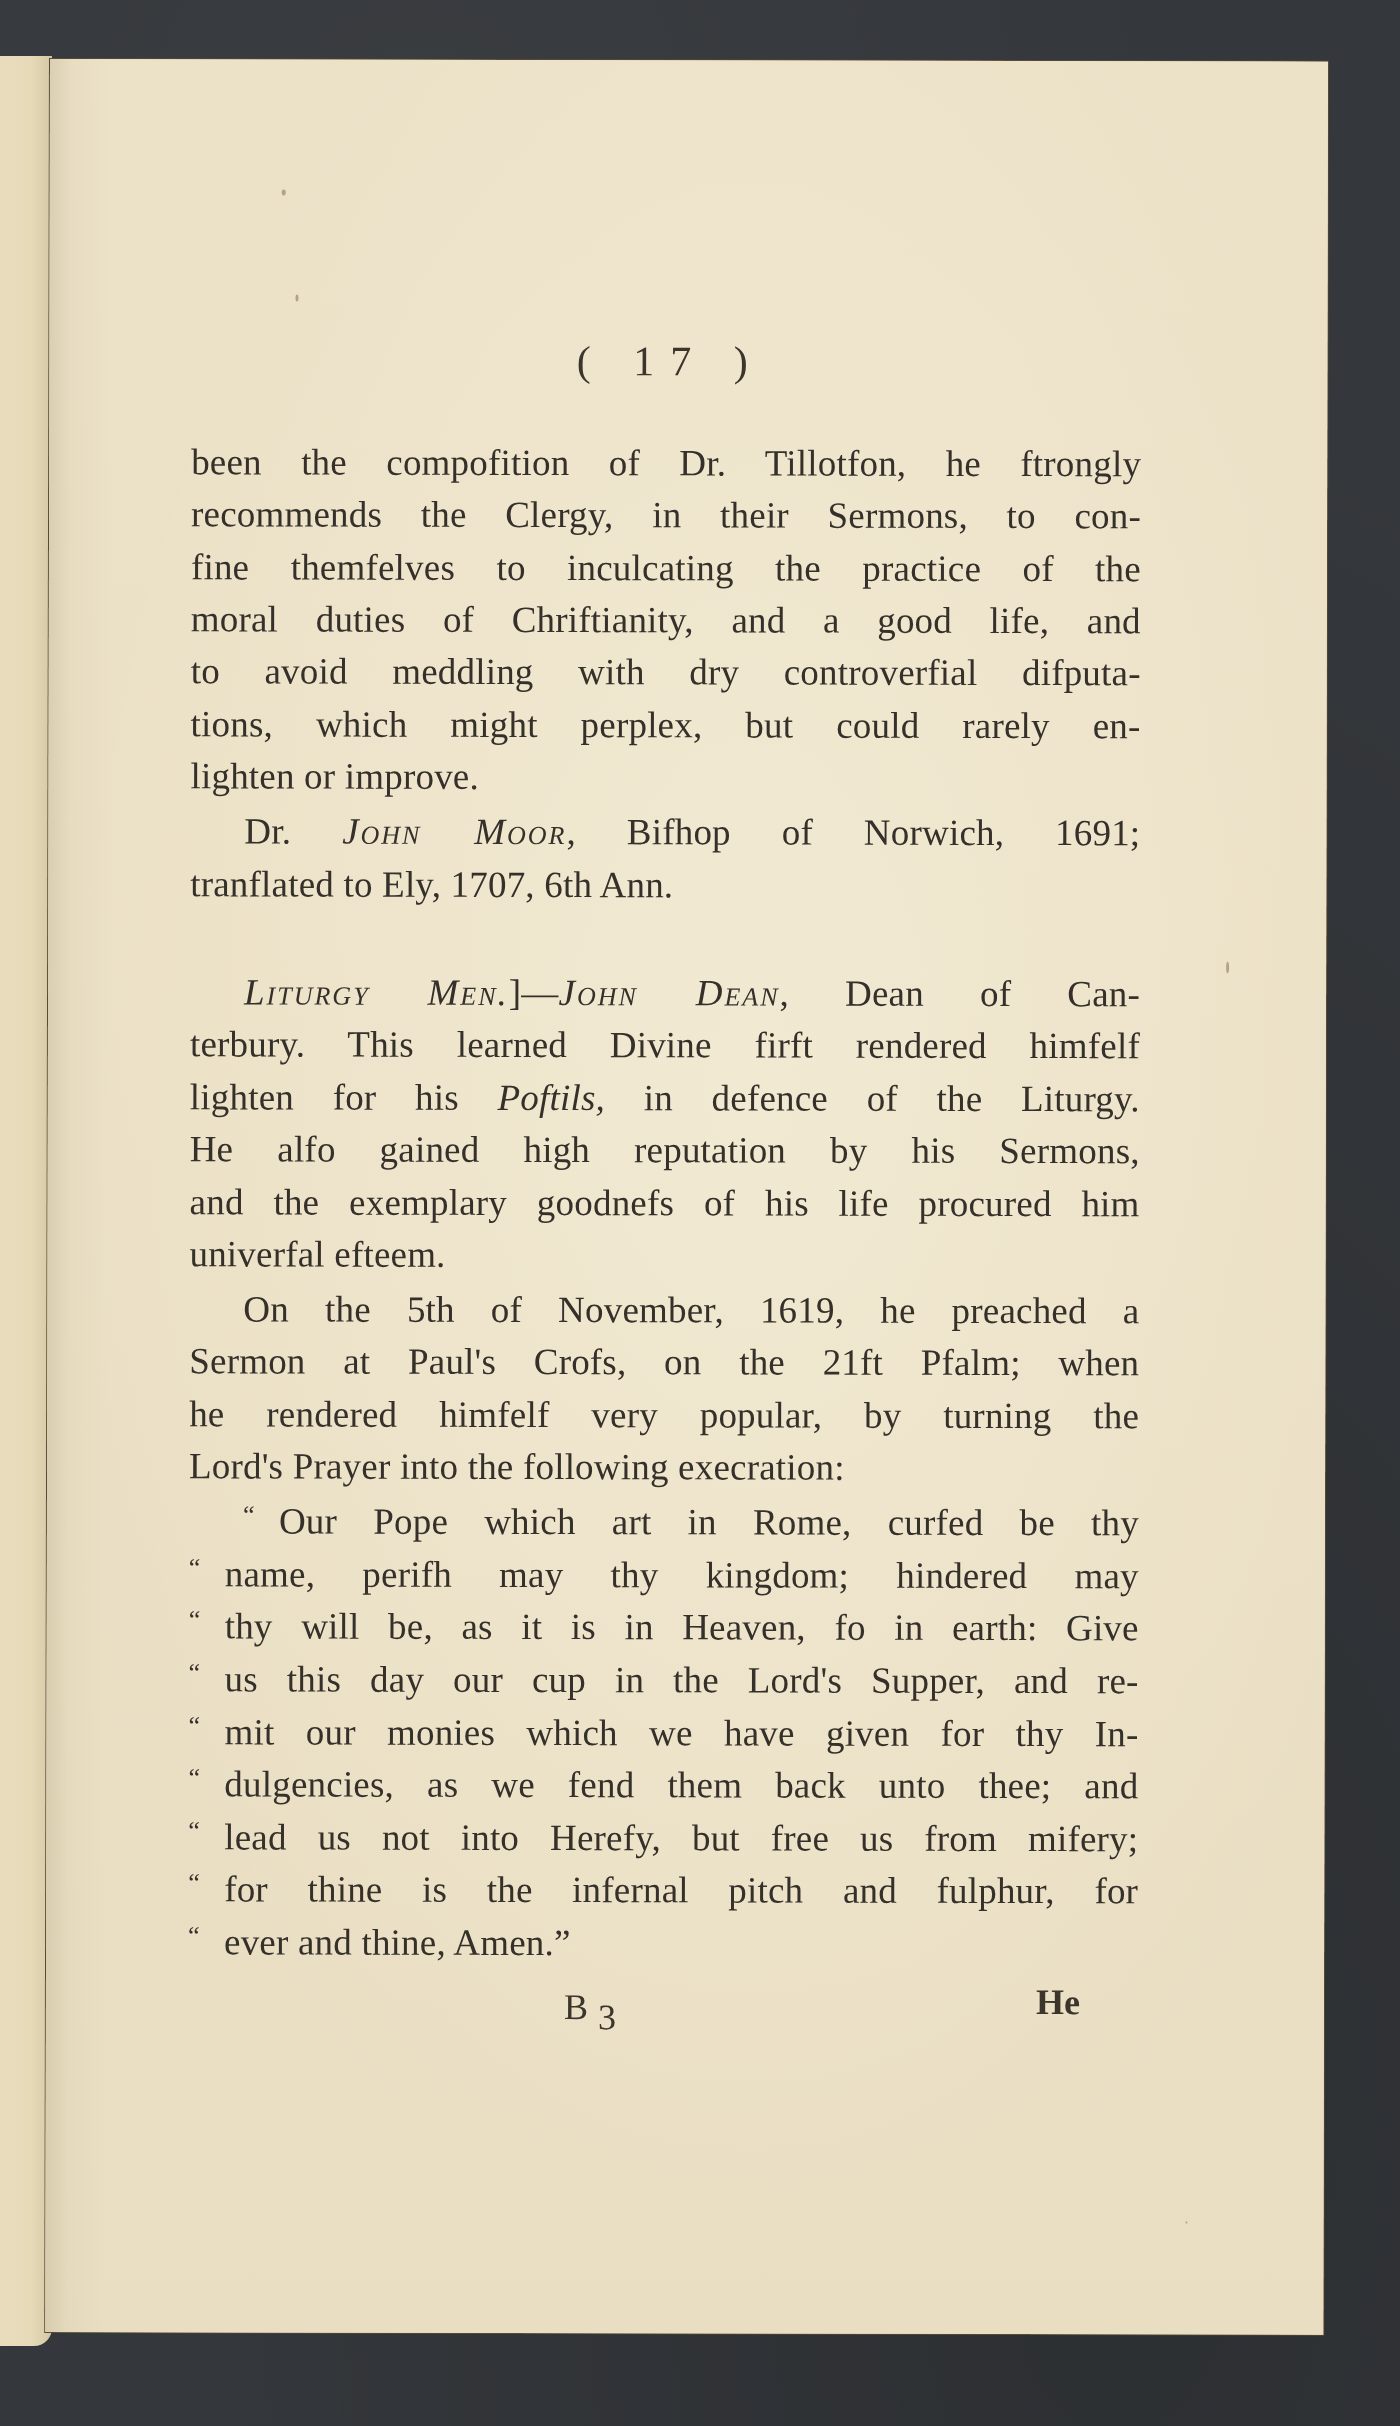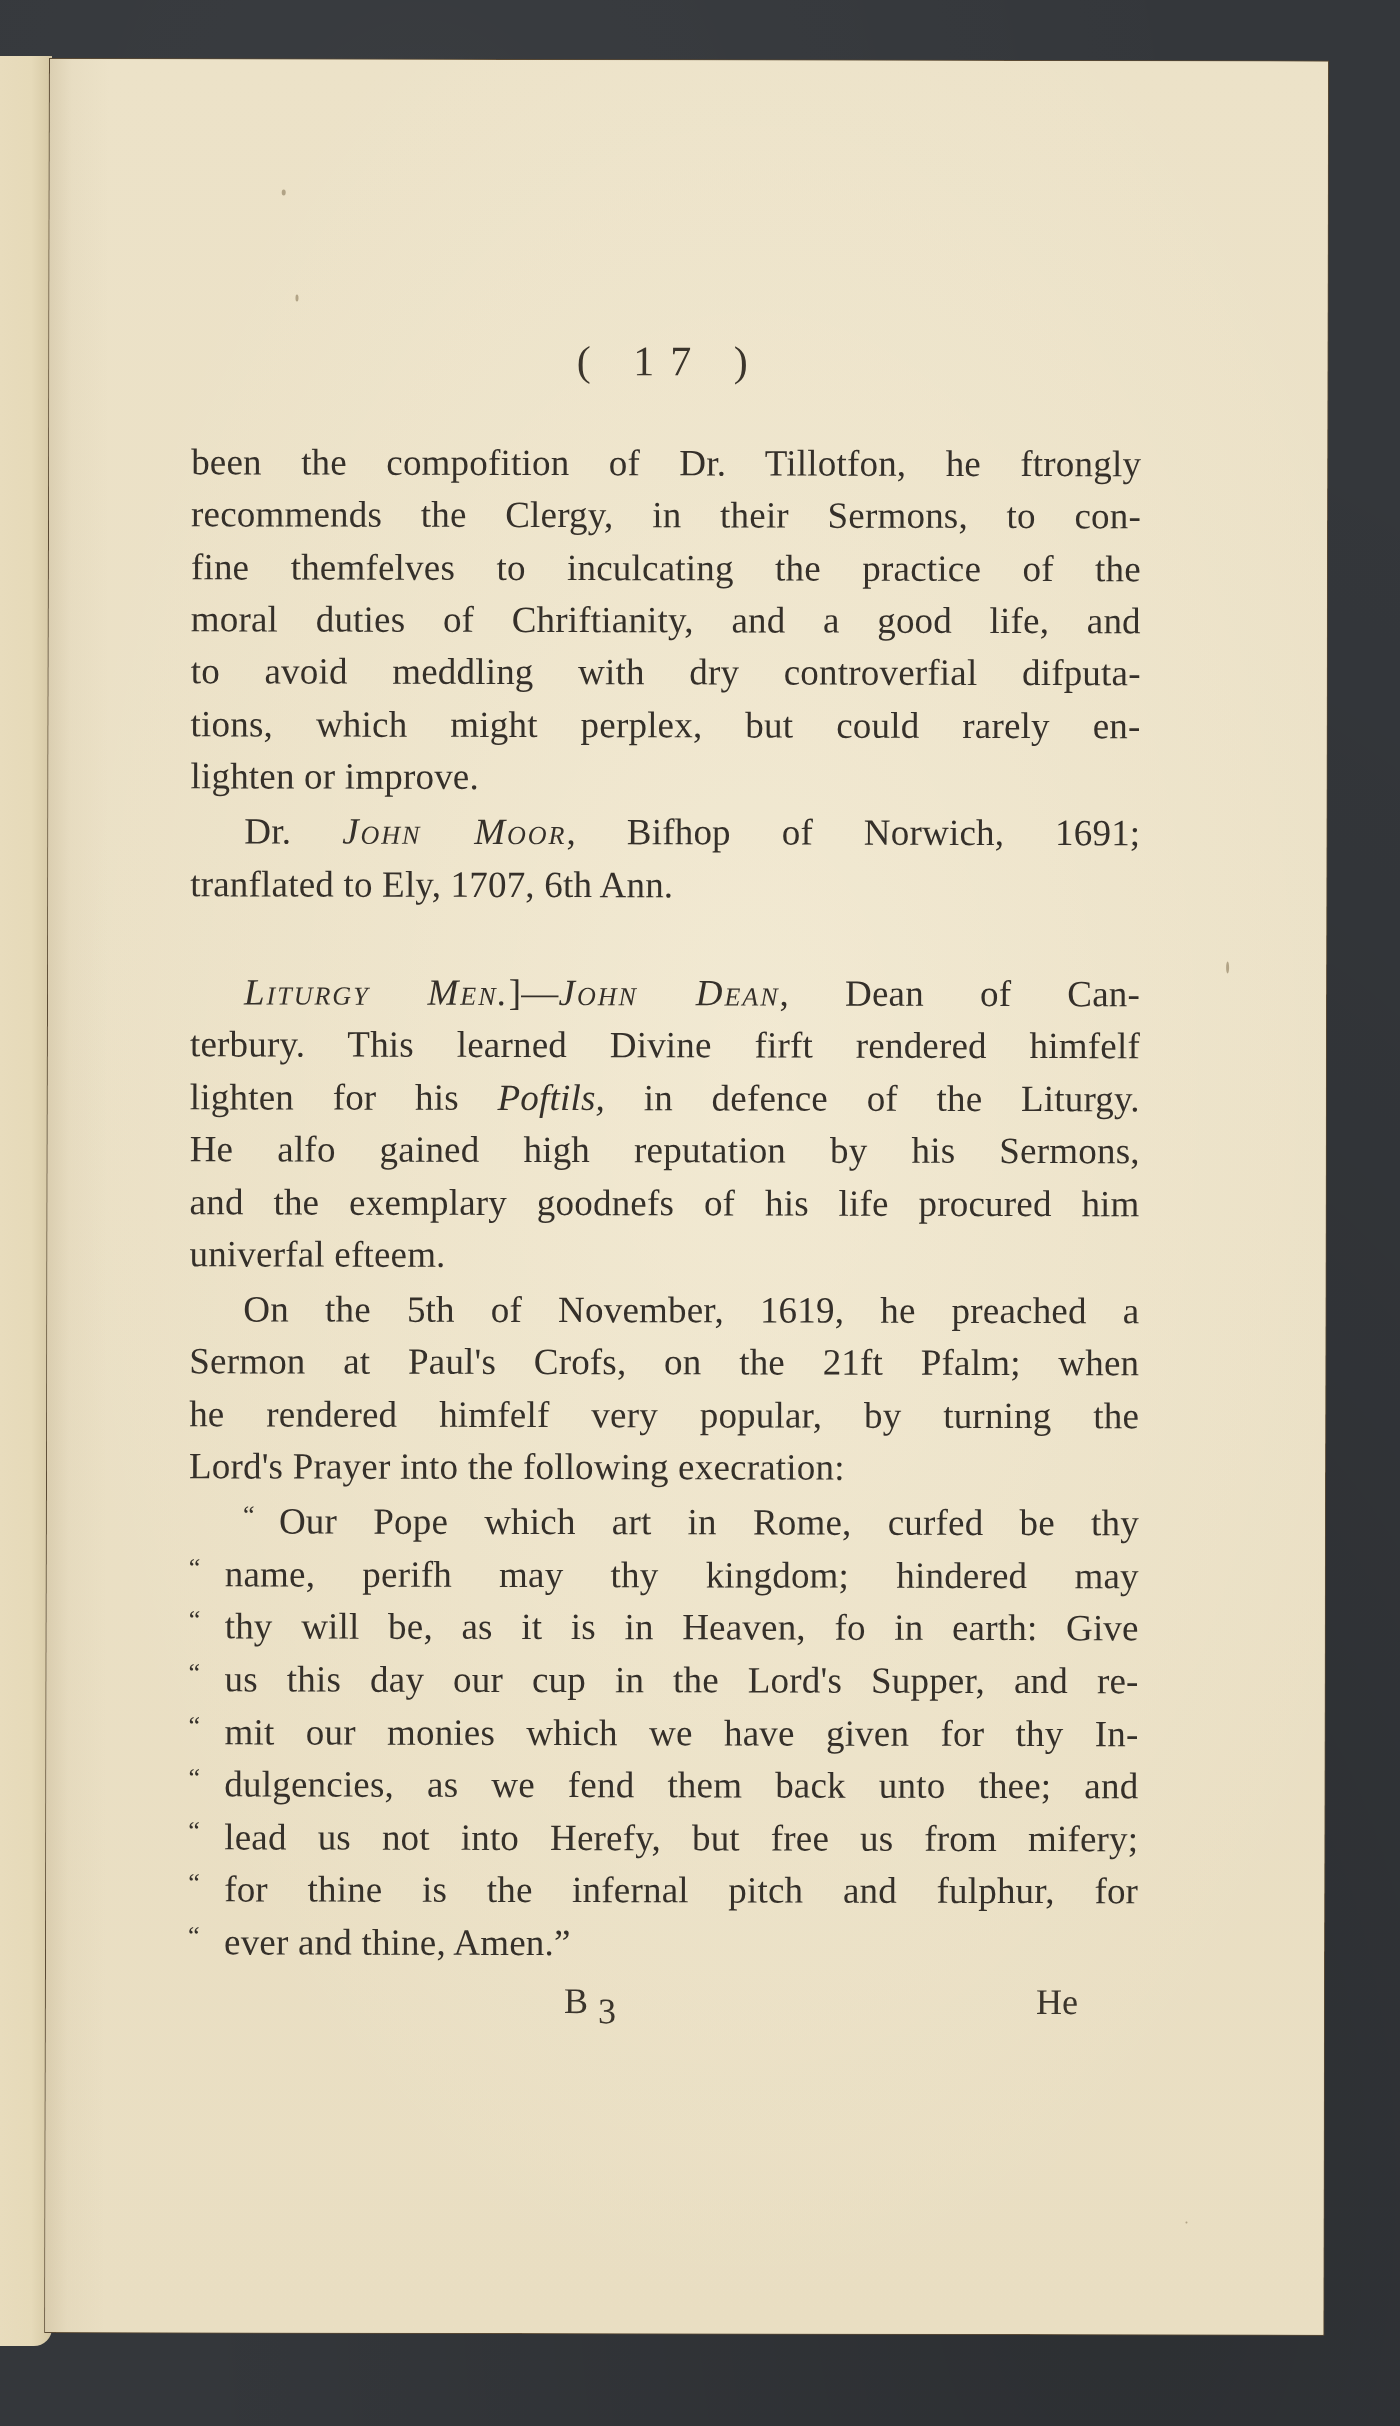--- a/index.html
+++ b/index.html
@@ -112,32 +112,32 @@
       top: 1920px;
       left: 0;
       width: 1278px;
       height: 50px;
       font-size: 36px;
       color: #3b352c;
     }
     .signature {
       position: absolute;
       left: 518px;
-      top: 0;
+      top: 6px;
       letter-spacing: 10px;
     }
     .signature .num {
       position: relative;
       top: 10px;
     }
     .catchword {
       position: absolute;
       left: 990px;
       top: 0;
-      font-weight: normal;
+      font-weight: bold;
     }
   </style>
 </head>
 <body>
 
 <div class="scan-bg"></div>
 <div class="left-leaf"></div>
 
 <div class="page">
   <div class="speck" style="left:232px;top:130px;width:4px;height:6px;"></div>

